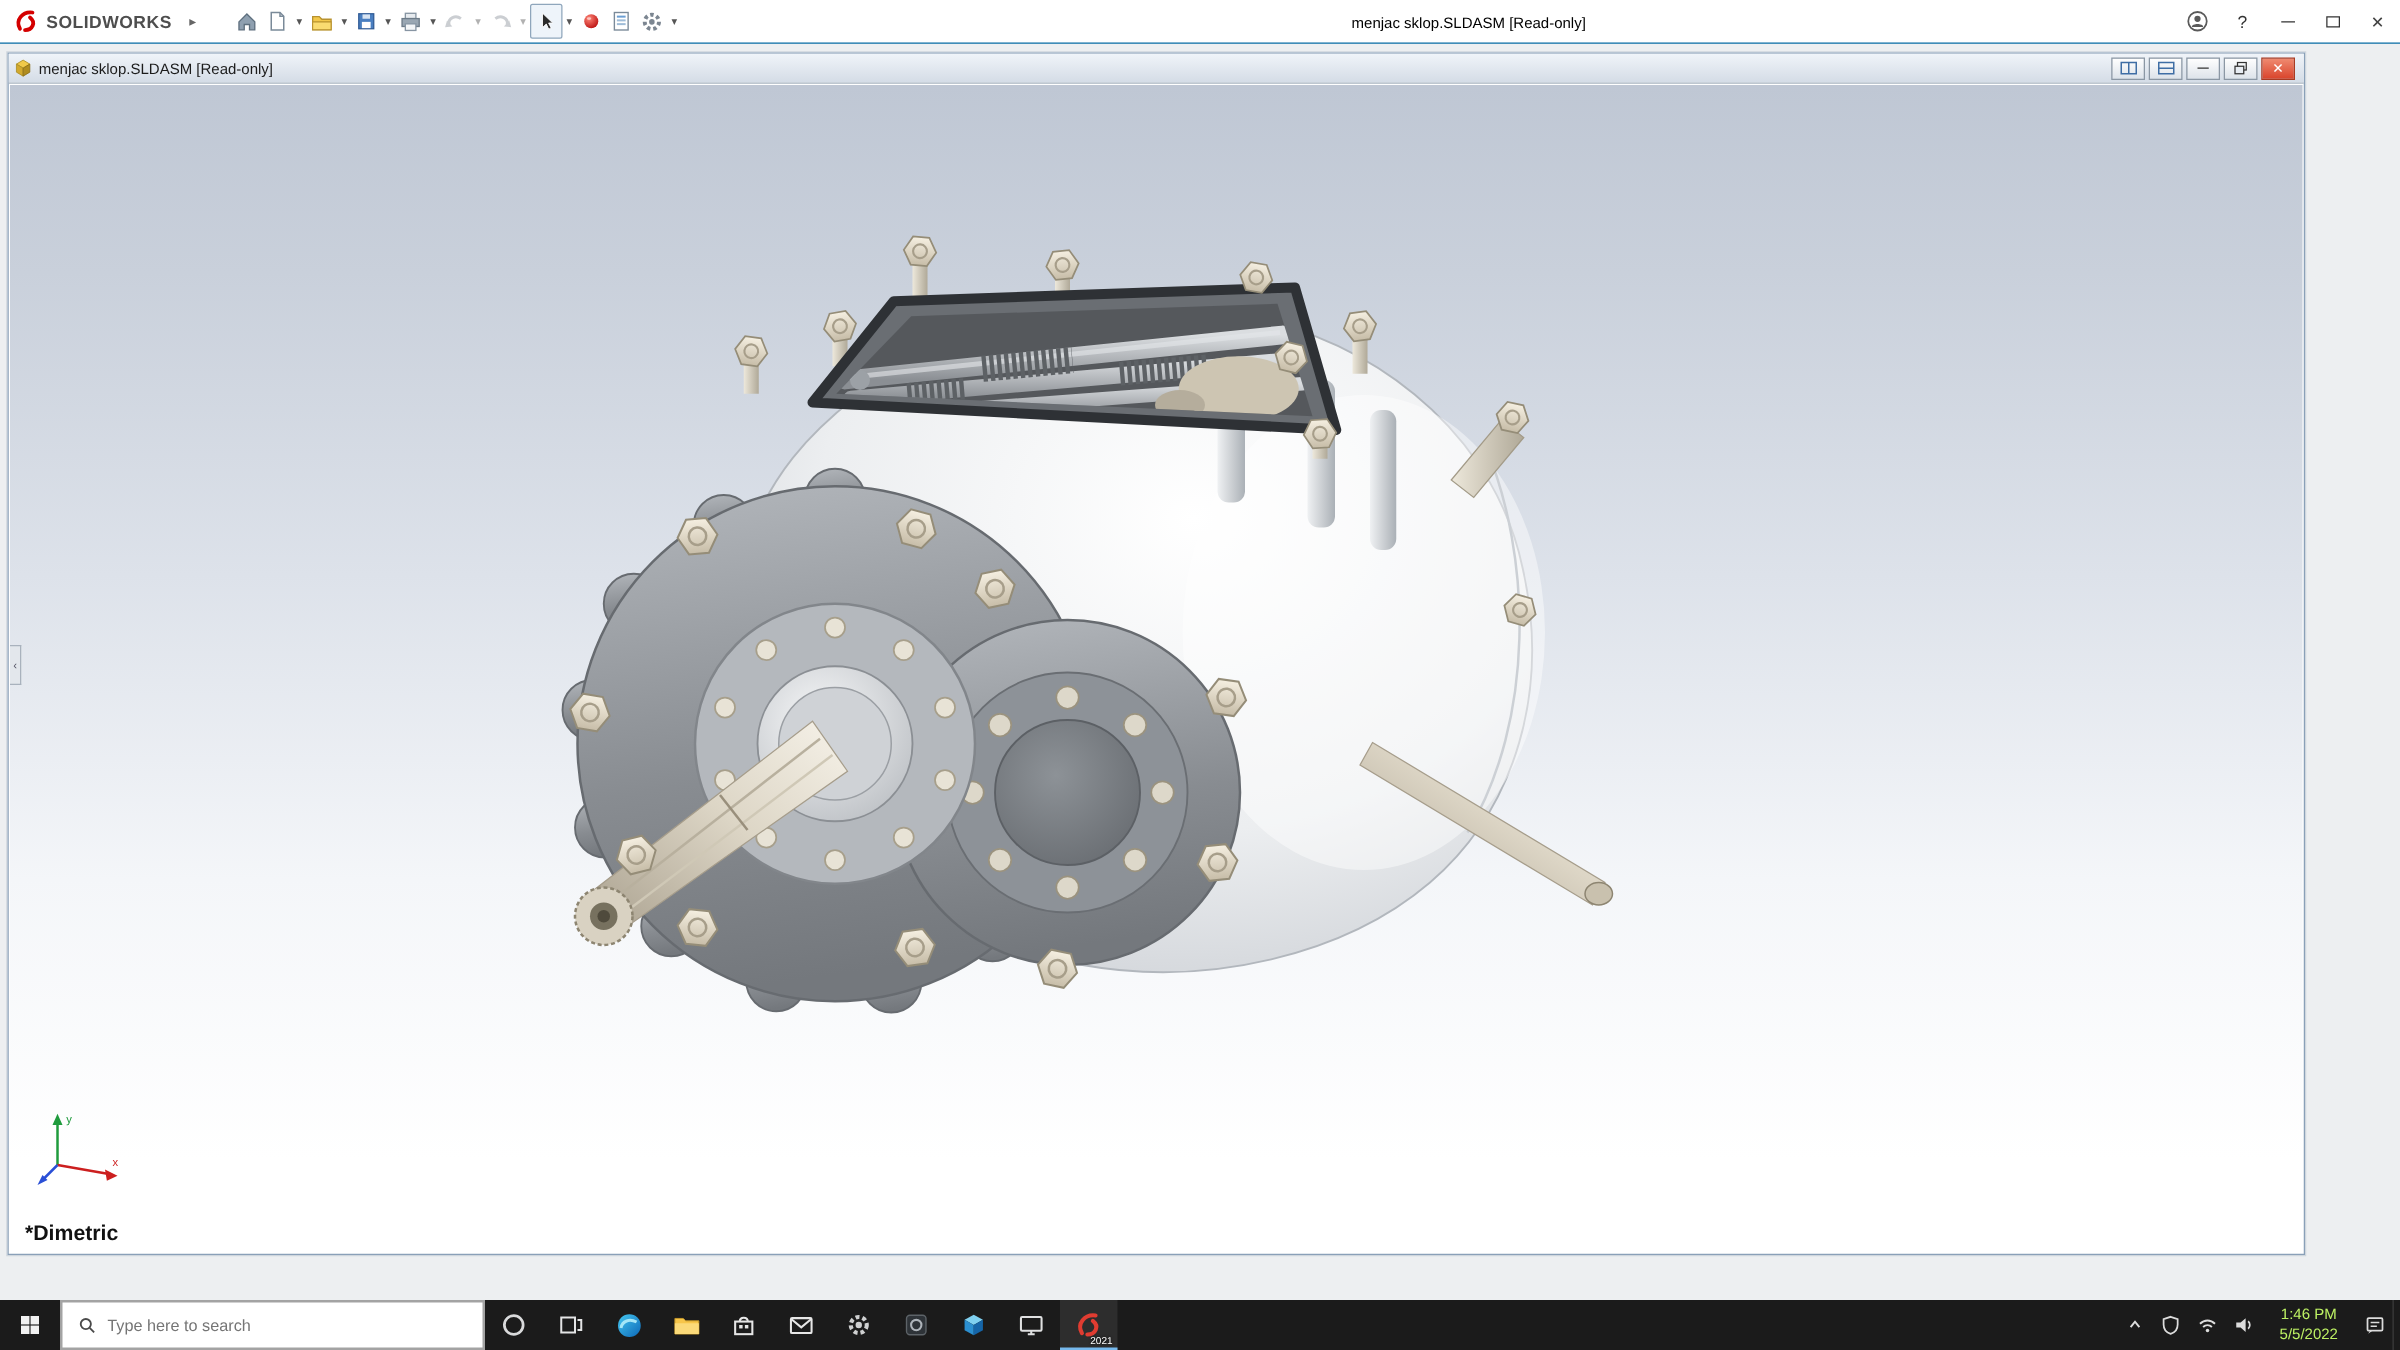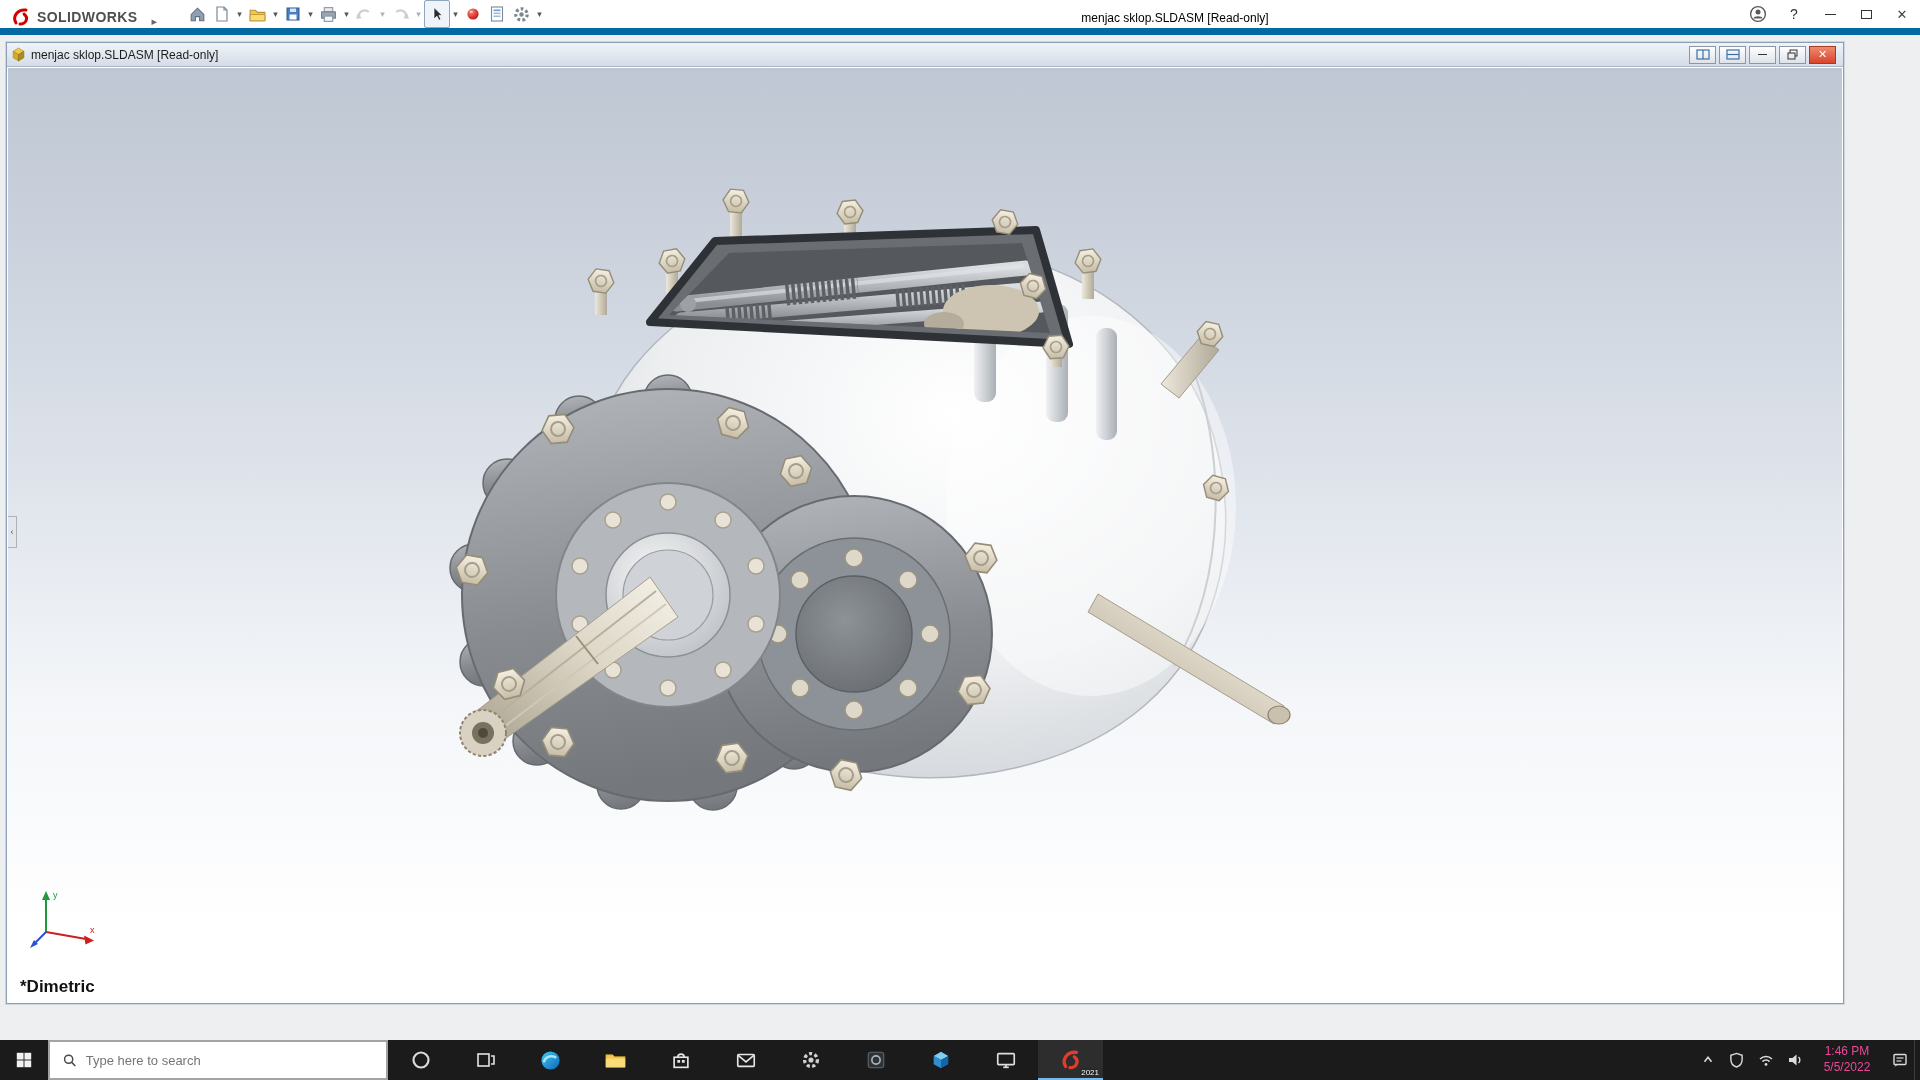--- a/index.html
+++ b/index.html
@@ -1,21 +1,21 @@
 <!DOCTYPE html>
 <html><head>
 <meta charset="utf-8">
 <style>
   * { box-sizing: border-box; margin: 0; padding: 0; }
   html,body { width: 1920px; height: 1080px; overflow: hidden; }
   body { font-family: "Liberation Sans", sans-serif; background: #edeff1; position: relative; }
 
   
   .titlebar { position: absolute; top:0; left:0; width:1920px; height:35px; background:#ffffff;
-              border-bottom:7px solid #0369a1; display:flex; align-items:flex-end; z-index:5; }
+              border-bottom:1px solid #0369a1; display:flex; align-items:center; z-index:5; }
   .logo { display:flex; align-items:center; gap:5px; padding:0 8px 0 10px; }
   .logo-text { font-weight:bold; color:#4e4e4e; font-size:14px; letter-spacing:.4px; }
   .expand-arrow { font-size:11px; color:#666; padding:0 6px; }
   .tb-group { display:flex; align-items:center; margin-left:22px; }
   .tbtn { height:28px; display:flex; align-items:center; justify-content:center; padding:0 3px; border-radius:2px; }
   .tbtn.pressed { border:1px solid #8fa6bc; background:#eef4fa; }
   .dd { font-size:9px; color:#555; width:11px; text-align:center; }
   .disabled { opacity:.45; }
   .app-title { position:absolute; left:1010px; width:330px; top:0; height:35px; display:flex;
                align-items:center; justify-content:center; font-size:12px; color:#000; }
@@ -49,27 +49,27 @@
   .orient-label { position:absolute; left:12px; bottom:5px; font-size:17px; font-weight:bold; color:#111; }
 
   
   .taskbar { position:absolute; left:0; bottom:0; width:1920px; height:40px; background:#1b1b1b;
              display:flex; align-items:stretch; z-index:10; }
   .tk-start { width:48px; display:flex; align-items:center; justify-content:center; }
   .tk-search { width:340px; background:#ffffff; display:flex; align-items:center; gap:9px; padding:0 12px;
                border:2px solid #a3a3a3; }
   .tk-search input { border:none; outline:none; background:transparent; font-size:13px; color:#555; width:100%;
                      font-family:"Liberation Sans",sans-serif; }
-  .tk-icon { width:65px; display:flex; align-items:center; justify-content:center; position:relative; }
+  .tk-icon { width:46px; display:flex; align-items:center; justify-content:center; position:relative; }
   .tk-icon.active { background:#2d2d2d; box-shadow:inset 0 -2px 0 #76b9ed; }
   .sw-badge { position:absolute; right:4px; bottom:3px; font-size:8px; color:#fff; text-shadow:0 0 2px #000; }
   .tray { margin-left:auto; display:flex; align-items:stretch; }
   .tray-icon { width:29px; display:flex; align-items:center; justify-content:center; }
   .clock { width:76px; display:flex; flex-direction:column; align-items:center; justify-content:center;
-           color:#ec4899; font-size:12px; line-height:1.3; }
+           color:#bef264; font-size:12px; line-height:1.3; }
   .show-desktop { width:6px; border-left:1px solid #3c3c3c; }
 </style>
 </head>
 <body>
 
 <div class="titlebar">
   <div class="logo">
     <svg width="22" height="22" viewBox="0 0 22 22">
       <path d="M6 17 C2 10 8 3 16 4" stroke="#d40000" stroke-width="3" fill="none" stroke-linecap="round"></path>
       <path d="M10 18 C16 18 19 12 14 8" stroke="#d40000" stroke-width="3" fill="none" stroke-linecap="round"></path>

